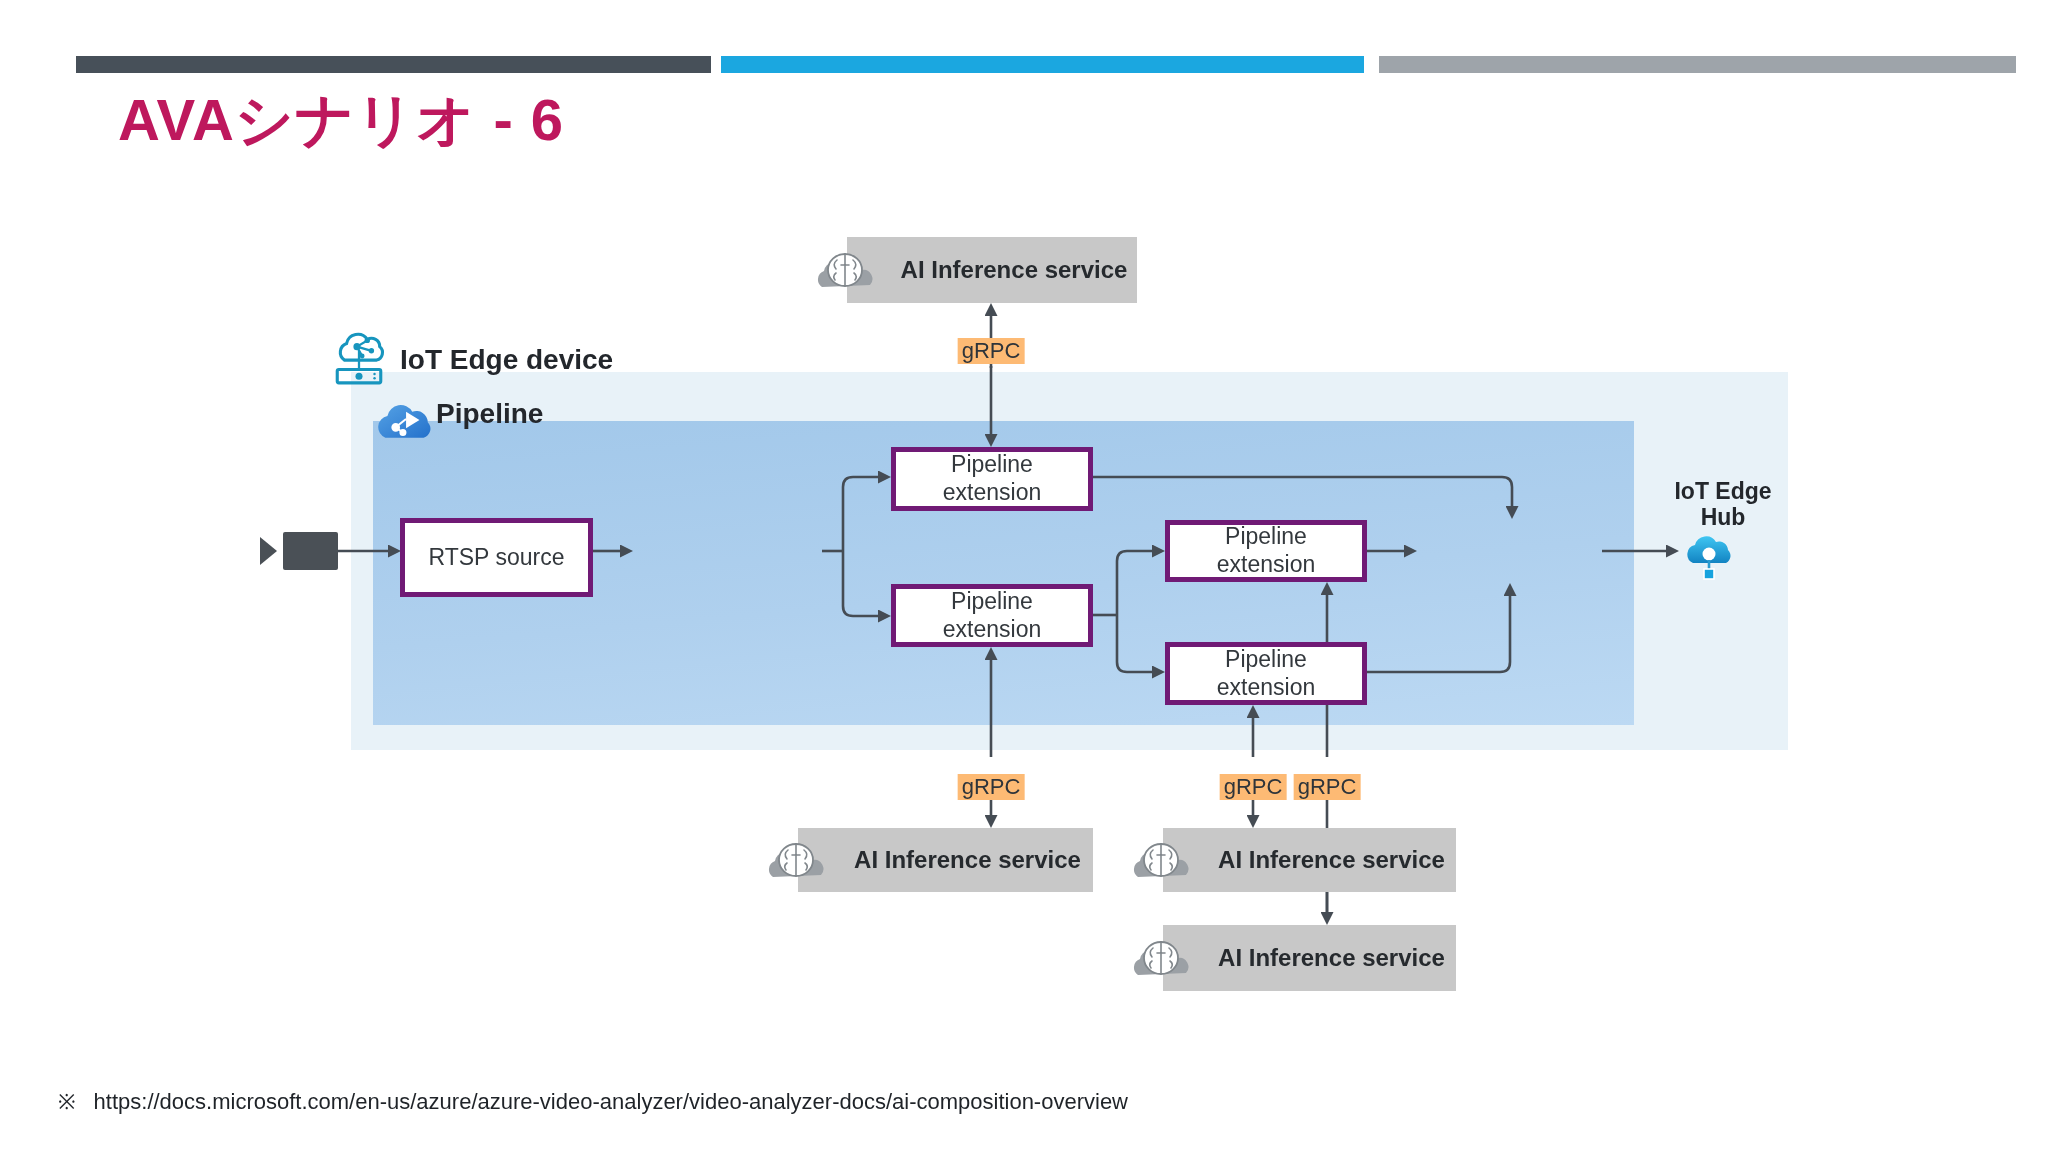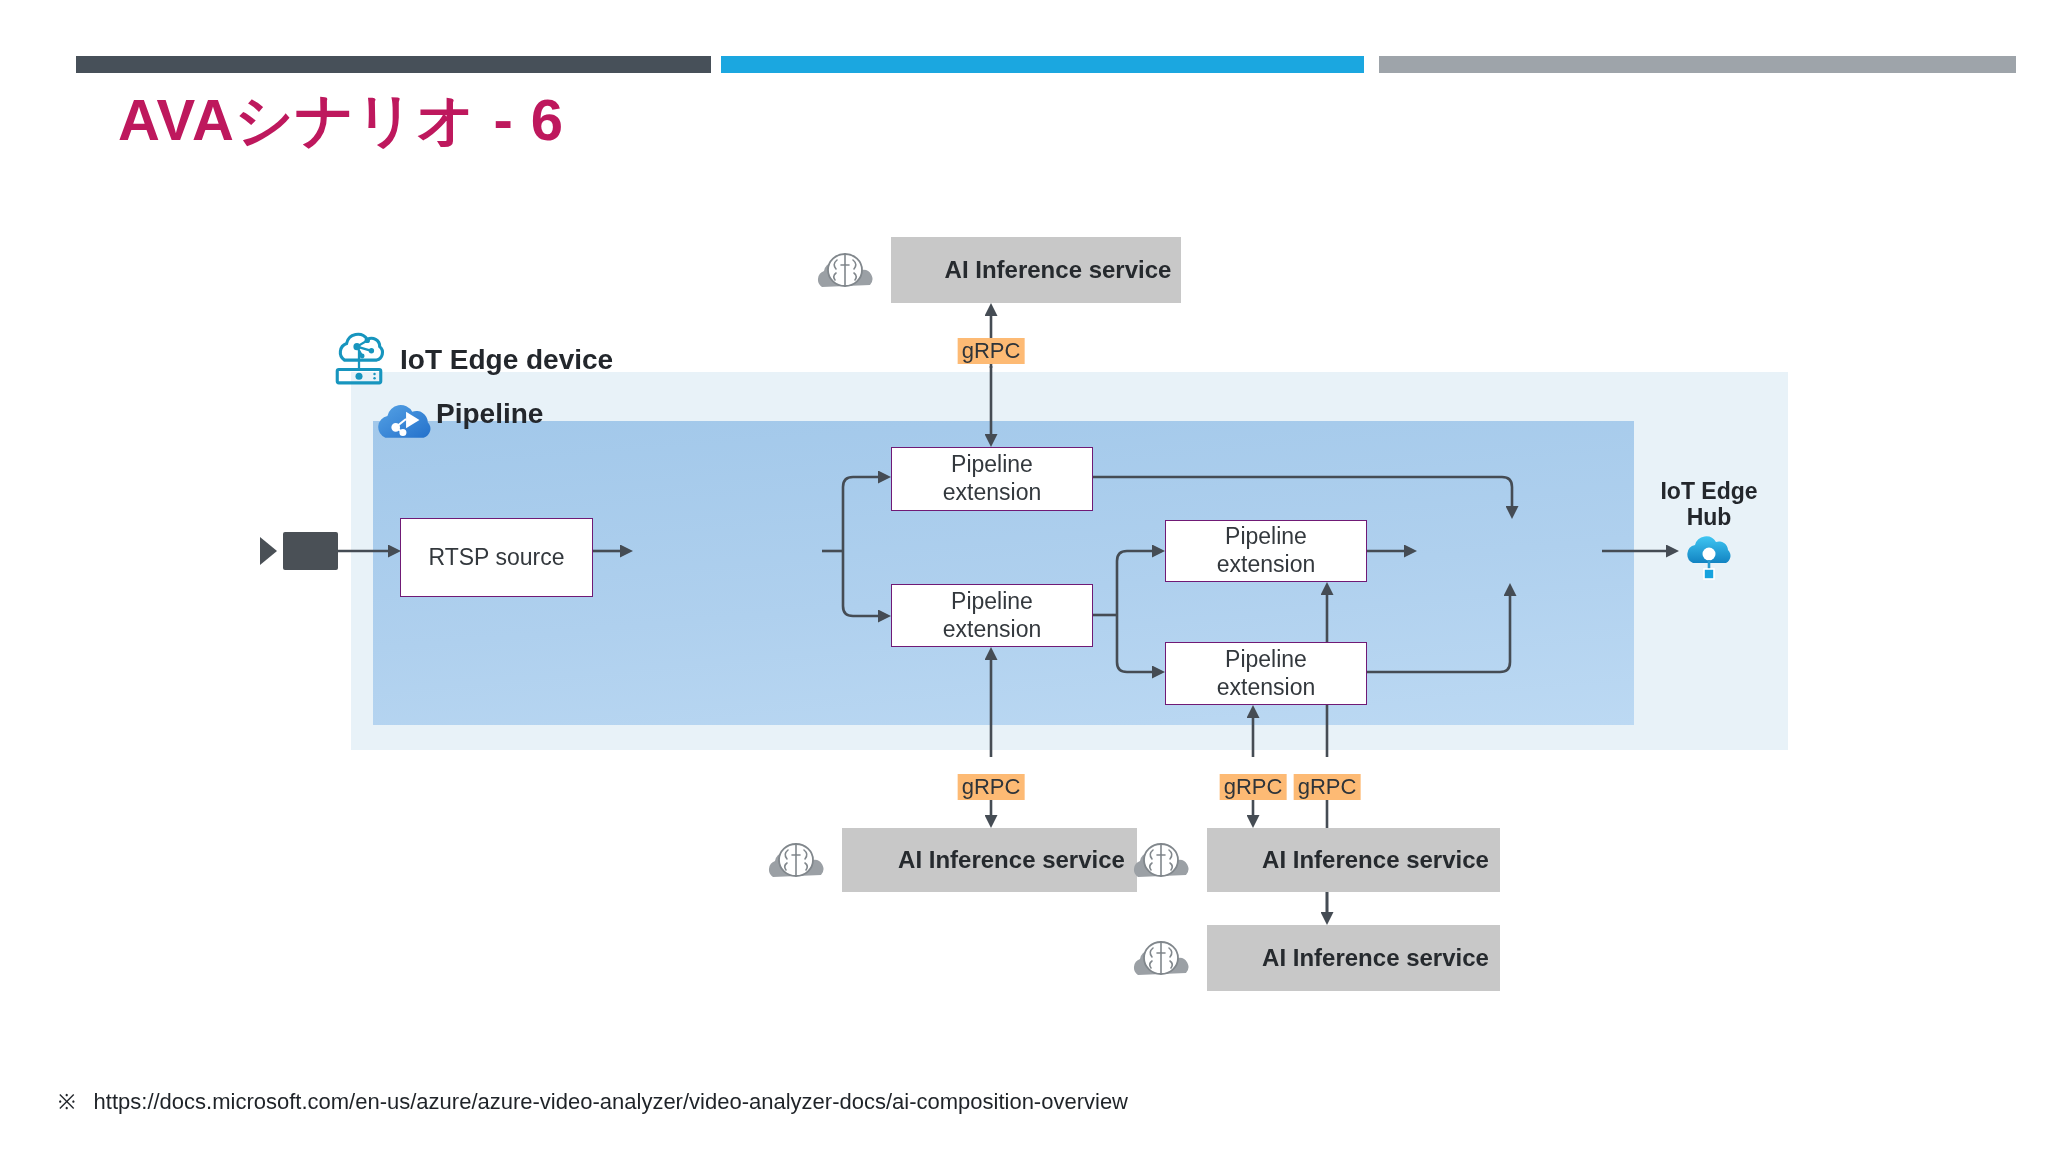--- a/index.html
+++ b/index.html
@@ -23,40 +23,39 @@
   }
   .inner-container{
     position:absolute;left:373px;top:421px;width:1261px;height:304px;
     background:linear-gradient(175deg,#A2C8EA 0%,#AFD0EE 55%,#BCD9F3 100%);
     z-index:0;
   }
   
   #wires{position:absolute;left:0;top:0;z-index:1;}
   
   .node{
-    position:absolute;background:#ffffff;border:1px solid #701a75;
+    position:absolute;background:#ffffff;border:5px solid #701a75;
     display:flex;align-items:center;justify-content:center;text-align:center;
     font-size:23px;color:#33383D;line-height:1.2;z-index:2;box-sizing:border-box;
   }
   
   .ai-node{
     position:absolute;background:#C8C8C8;
     display:flex;align-items:center;justify-content:center;text-align:center;
     font-size:24px;font-weight:bold;color:#262A2E;z-index:2;box-sizing:border-box;
     padding-left:44px;
-    margin-left:44px;
   }
   .icon{position:absolute;z-index:3;}
   .container-label{
     position:absolute;font-size:28px;font-weight:bold;color:#23272C;
     white-space:nowrap;z-index:3;
   }
   .hub-label{
     position:absolute;left:1634px;top:478px;width:150px;text-align:center;
-    font-size:23px;font-weight:bold;color:#23272C;line-height:1.15;z-index:3;
+    font-size:23px;font-weight:bold;color:#23272C;line-height:1.15;z-index:3;padding-left:14px;
   }
   .grpc{
     position:absolute;transform:translateX(-50%);
     font-size:22px;color:#2E343A;background:#fdba74;padding:0 4px;
     z-index:3;white-space:nowrap;
   }
   .footer{
     position:absolute;left:58px;top:1087px;font-size:22px;color:#1F2328;
     z-index:3;white-space:nowrap;
   }

